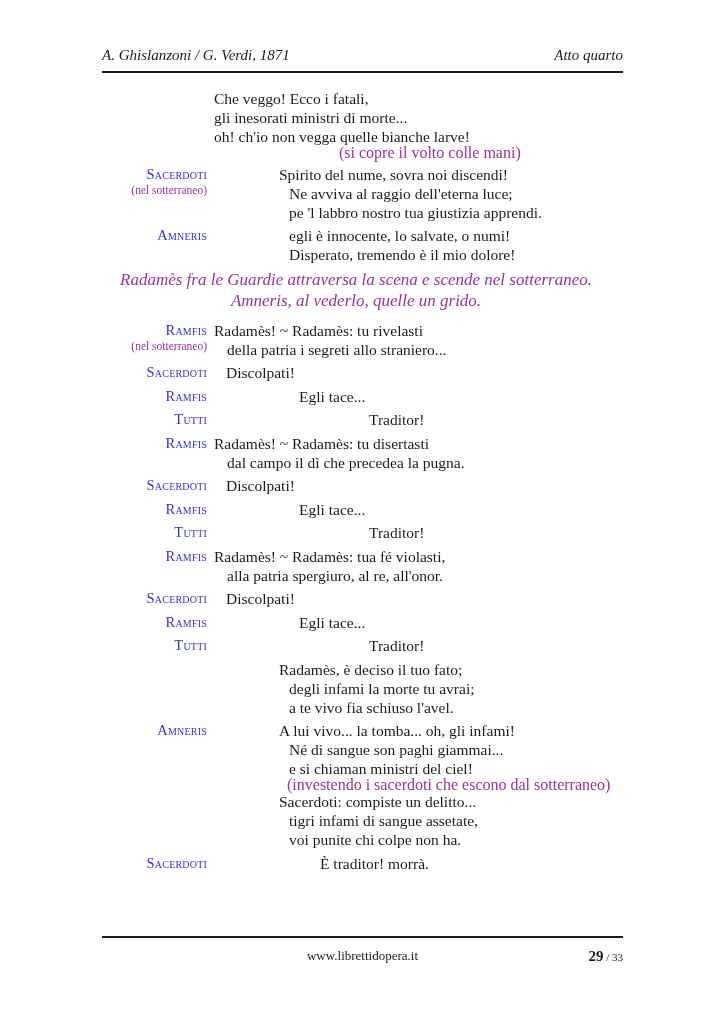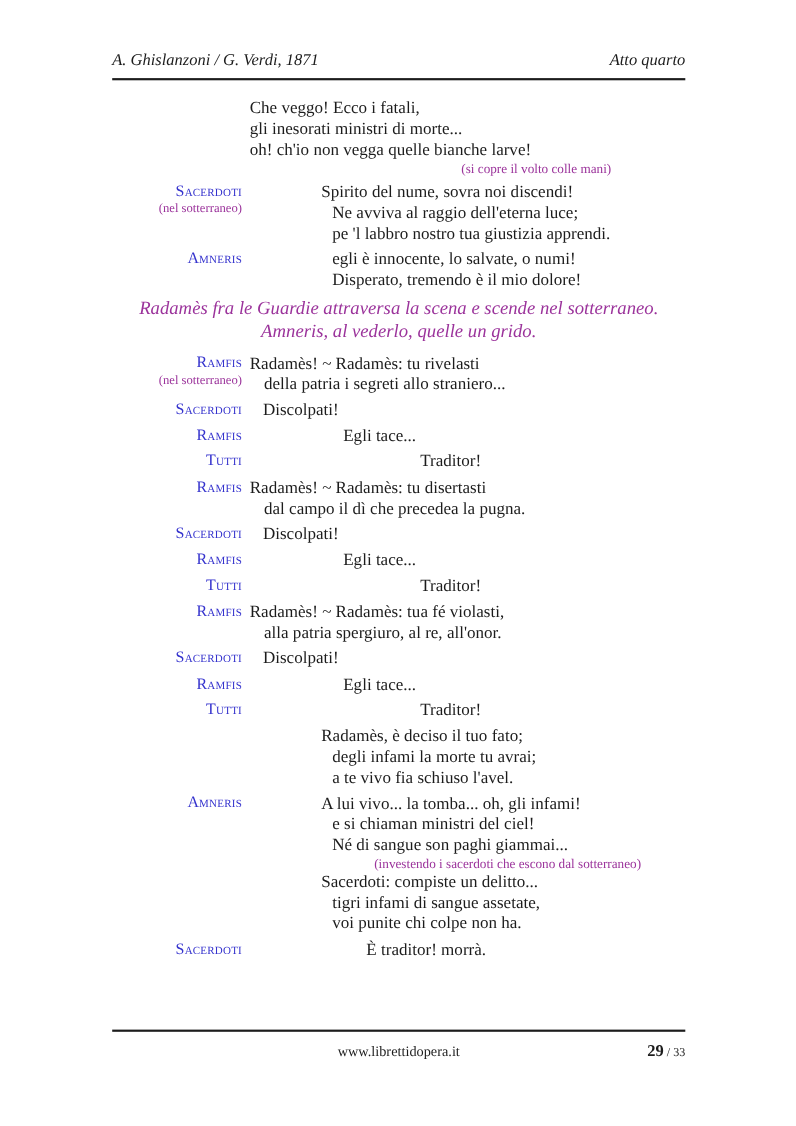--- a/index.html
+++ b/index.html
@@ -27,21 +27,21 @@
     position: absolute;
     left: 102px; right: 101px;
     height: 2px;
     background: #1c1c1c;
   }
   .rule.header-rule { top: 71px; }
   .rule.footer-rule { top: 936px; }
   
   .body {
     position: absolute;
-    top: 89px; left: 102px; right: 101px;
+    top: 89px; left: 89px; right: 101px;
   }
   .turn {
     display: flex;
     align-items: flex-start;
     margin-bottom: 4.5px;
   }
   .speaker-col {
     flex: none;
     width: 118px;
     text-align: right;
@@ -62,24 +62,23 @@
   .lines {
     flex: 1;
     margin-left: 7px;
   }
   .vline {
     font-size: 15.5px;
     line-height: 19px;
     white-space: nowrap;
   }
   .vline.stage {
-    font-size: 12px;
+    font-size: 16px;
     line-height: 14px;
     color: var(--stage-color, #9b339b);
-    text-align: center;
   }
   .scene {
     text-align: center;
     font-style: italic;
     font-size: 17px;
     line-height: 21px;
     color: var(--stage-color, #9b339b);
     margin: 3px 0 10px 0;
   }
   
@@ -255,22 +254,22 @@
           <div class="vline" style="padding-left: 75px;">degli infami la morte tu avrai;</div>
           <div class="vline" style="padding-left: 75px;">a te vivo fia schiuso l'avel.</div>
         </div>
       </div>
       <div class="turn">
         <div class="speaker-col">
           <div class="speaker">Amneris</div>
         </div>
         <div class="lines">
           <div class="vline" style="padding-left: 65px;">A lui vivo... la tomba... oh, gli infami!</div>
+          <div class="vline" style="padding-left: 75px;">Né di sangue son paghi giammai...</div>
           <div class="vline" style="padding-left: 75px;">e si chiaman ministri del ciel!</div>
-          <div class="vline" style="padding-left: 75px;">Né di sangue son paghi giammai...</div>
           <div class="vline stage" style="padding-left: 73px;">(investendo i sacerdoti che escono dal sotterraneo)</div>
           <div class="vline" style="padding-left: 65px;">Sacerdoti: compiste un delitto...</div>
           <div class="vline" style="padding-left: 75px;">tigri infami di sangue assetate,</div>
           <div class="vline" style="padding-left: 75px;">voi punite chi colpe non ha.</div>
         </div>
       </div>
       <div class="turn">
         <div class="speaker-col">
           <div class="speaker">Sacerdoti</div>
         </div>

